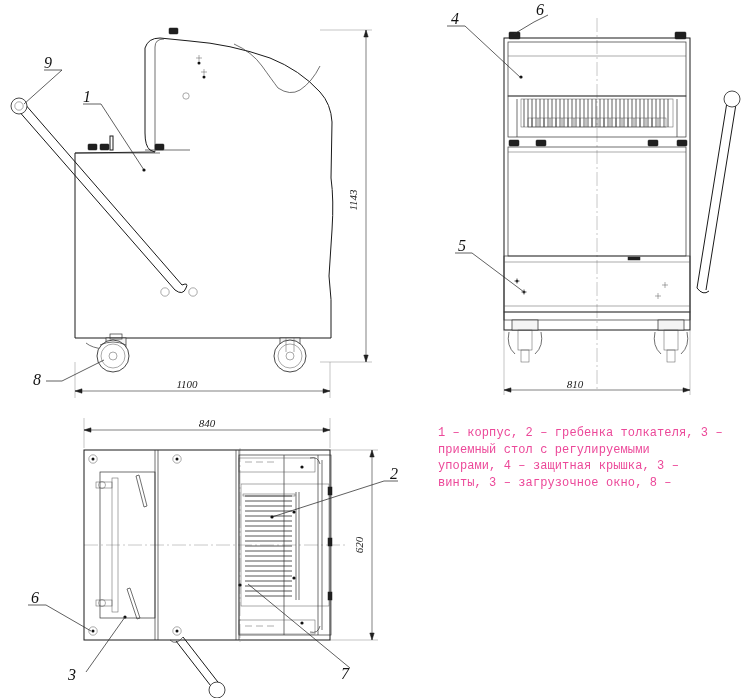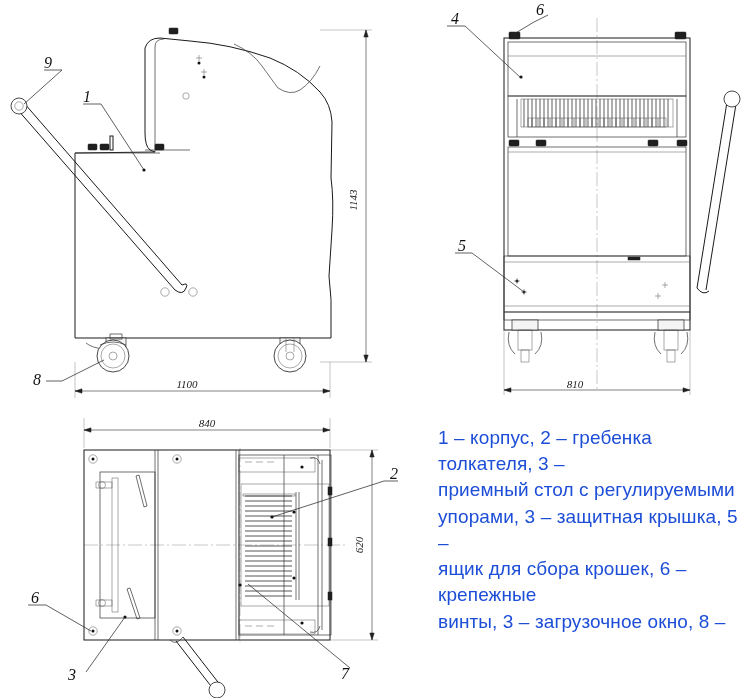--- a/index.html
+++ b/index.html
@@ -25,24 +25,24 @@
     position: absolute;
     left: 0; top: 0;
     width: 750px;
     height: 698px;
   }
   .legend-block {
     position: absolute;
     left: 438px;
     top: 425px;
     width: 300px;
-    font-family: Liberation Sans, sans-serif;
-    font-size: 19px;
+    font-family: Liberation Mono, monospace;
+    font-size: 12px;
     line-height: 1.38;
-    color: #1d4ed8;
+    color: #ec4899;
     letter-spacing: 0.1px;
   }
   
   .ln      { fill: none; stroke: #1a1a1a; stroke-width: 1; }
   .ln-thin { fill: none; stroke: #333333; stroke-width: 0.7; }
   .ln-fine { fill: none; stroke: #555555; stroke-width: 0.5; }
   .ln-dim  { fill: none; stroke: #2b2b2b; stroke-width: 0.6; }
   .ln-lead { fill: none; stroke: #2b2b2b; stroke-width: 0.75; }
   .ln-cent { fill: none; stroke: #9a9a9a; stroke-width: 0.55; stroke-dasharray: 14 3 2 3; }
   .ln-ext  { fill: none; stroke: #8a8a8a; stroke-width: 0.5; }
@@ -458,18 +458,17 @@
       <text class="baltxt" x="68" y="680">3</text>
       <text class="baltxt" x="31" y="603">6</text>
       <text class="baltxt" x="341" y="679">7</text>
     </g>
 
   </svg>
 
   <div class="legend-block">
     <div>1 – корпус, 2 – гребенка толкателя, 3 –</div>
     <div>приемный стол с регулируемыми</div>
-    <div>упорами, 3 – защитная крышка, 5 –</div>
-    <div>ящик для сбора крошек, 6 – крепежные</div>
+    <div>упорами, 4 – защитная крышка, 3 –</div>
     <div>винты, 3 – загрузочное окно, 8 –</div>
   </div>
 
 </div>
 
 </body></html>

